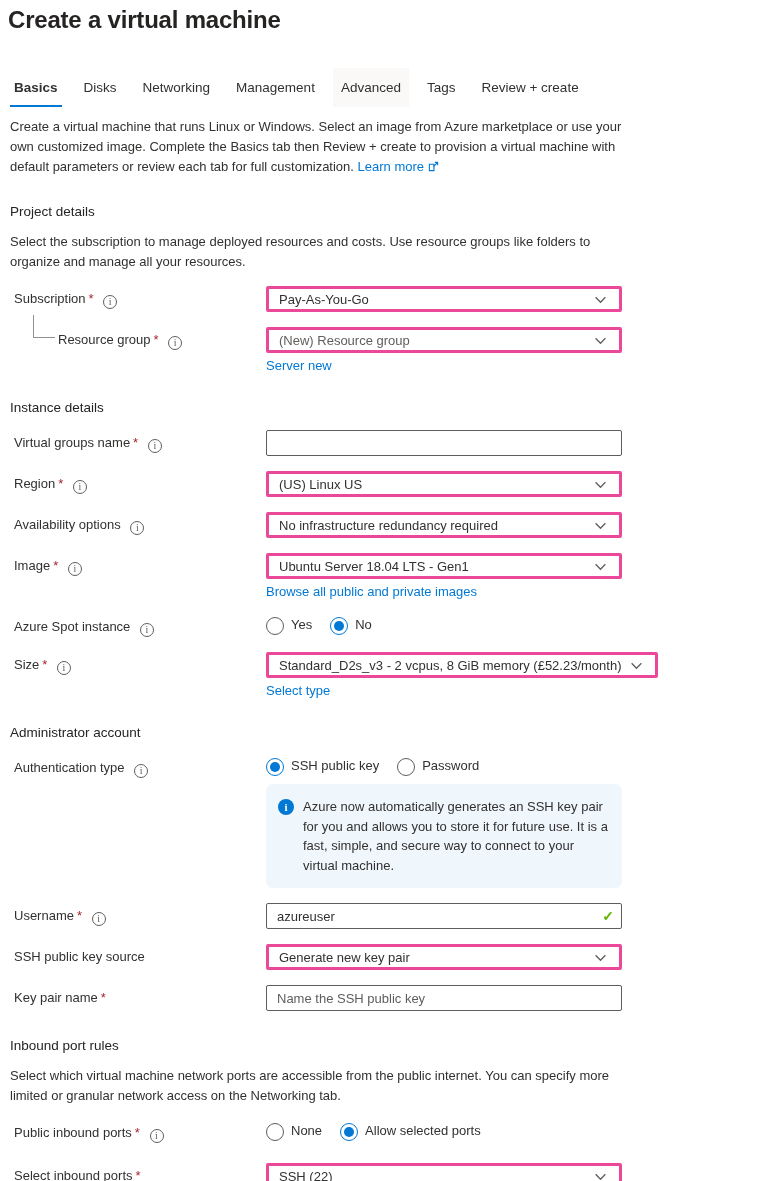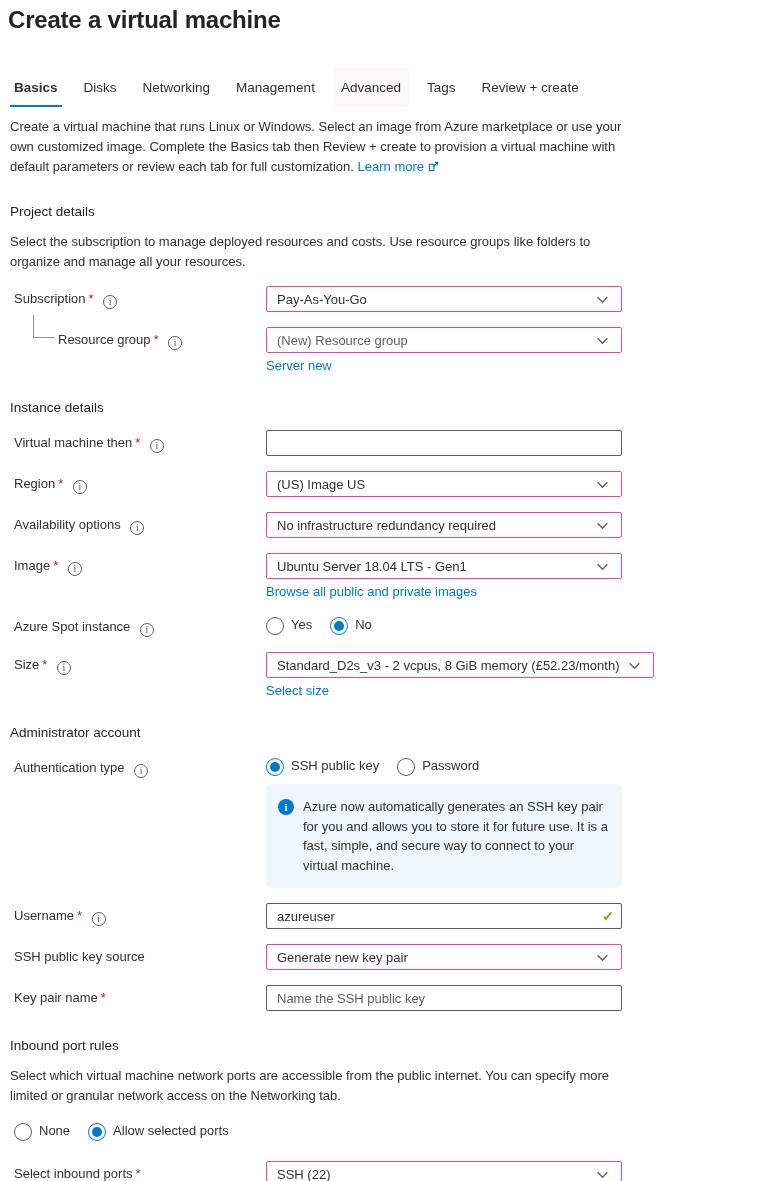--- a/index.html
+++ b/index.html
@@ -34,21 +34,21 @@
   .req { color: #a4262c; margin-left: 3px; }
   .info-icon {
     display: inline-block; width: 14px; height: 14px; margin-left: 6px;
     border: 1px solid #605e5c; border-radius: 50%; text-align: center;
     font-size: 10px; line-height: 12px; color: #605e5c; vertical-align: -2px;
     font-family: "Liberation Serif", serif; cursor: default;
   }
   .info-icon::after { content: "i"; }
 
   .dropdown {
-    height: 26px; border: 1px solid #ec4899; background: #fff;
+    height: 26px; border: 3px solid #ec4899; background: #fff;
     display: flex; align-items: center; justify-content: space-between;
     padding: 0 12px 0 10px; cursor: pointer; border-radius: 2px;
   }
   .dropdown .value { font-size: 13px; color: #323130; overflow: hidden; white-space: nowrap; }
   .dropdown .value.placeholder { color: #605e5c; }
   .chevron { flex-shrink: 0; margin-left: 8px; }
 
   .text-input {
     width: 100%; height: 26px; border: 1px solid #605e5c; border-radius: 2px;
     padding: 0 24px 0 10px; font-family: "Liberation Sans", sans-serif;
@@ -158,38 +158,38 @@
         <a class="link sub-link">Server new</a>
       </div>
     </div>
   </div>
 
   <h2 class="section-heading">Instance details</h2>
 
   <div class="form-area">
     <div class="row">
       <div class="label-col">
-        <span>Virtual machine then</span><span class="req">*</span>
+        <span>Virtual groups name</span><span class="req">*</span>
         <span class="info-icon"></span>
       </div>
       <div class="control-col">
         <div class="input-wrap">
           <input class="text-input" type="text" value="" style="">
         </div>
       </div>
     </div>
 
     <div class="row">
       <div class="label-col">
         <span>Region</span><span class="req">*</span>
         <span class="info-icon"></span>
       </div>
       <div class="control-col">
         <div class="dropdown">
-          <span class="value">(US) Image US</span>
+          <span class="value">(US) Linux US</span>
           <svg class="chevron" width="13" height="13" viewBox="0 0 12 12">
               <path d="M1.5 4 L6 8.5 L10.5 4" fill="none" stroke="#605e5c" stroke-width="1.2"></path>
             </svg>
         </div>
       </div>
     </div>
 
     <div class="row">
       <div class="label-col">
         <span>Availability options</span>
@@ -245,21 +245,21 @@
         <span>Size</span><span class="req">*</span>
         <span class="info-icon"></span>
       </div>
       <div class="control-col">
         <div class="dropdown">
           <span class="value">Standard_D2s_v3 - 2 vcpus, 8 GiB memory (£52.23/month)</span>
           <svg class="chevron" width="13" height="13" viewBox="0 0 12 12">
               <path d="M1.5 4 L6 8.5 L10.5 4" fill="none" stroke="#605e5c" stroke-width="1.2"></path>
             </svg>
         </div>
-        <a class="link sub-link">Select size</a>
+        <a class="link sub-link">Select type</a>
       </div>
     </div>
   </div>
 
   <h2 class="section-heading">Administrator account</h2>
 
   <div class="form-area">
     <div class="row">
       <div class="label-col">
         <span>Authentication type</span>
@@ -320,20 +320,24 @@
         </div>
       </div>
     </div>
   </div>
 
   <h2 class="section-heading">Inbound port rules</h2>
   <p class="section-desc">Select which virtual machine network ports are accessible from the public internet. You can specify more limited or granular network access on the Networking tab.</p>
 
   <div class="form-area">
     <div class="row">
+      <div class="label-col">
+        <span>Public inbound ports</span><span class="req">*</span>
+        <span class="info-icon"></span>
+      </div>
       <div class="control-col">
         <div class="radio-group">
           <div class="radio-opt">
             <span class="radio-circle"></span>
             <span class="radio-label">None</span>
           </div>
           <div class="radio-opt selected">
             <span class="radio-circle"></span>
             <span class="radio-label">Allow selected ports</span>
           </div>

